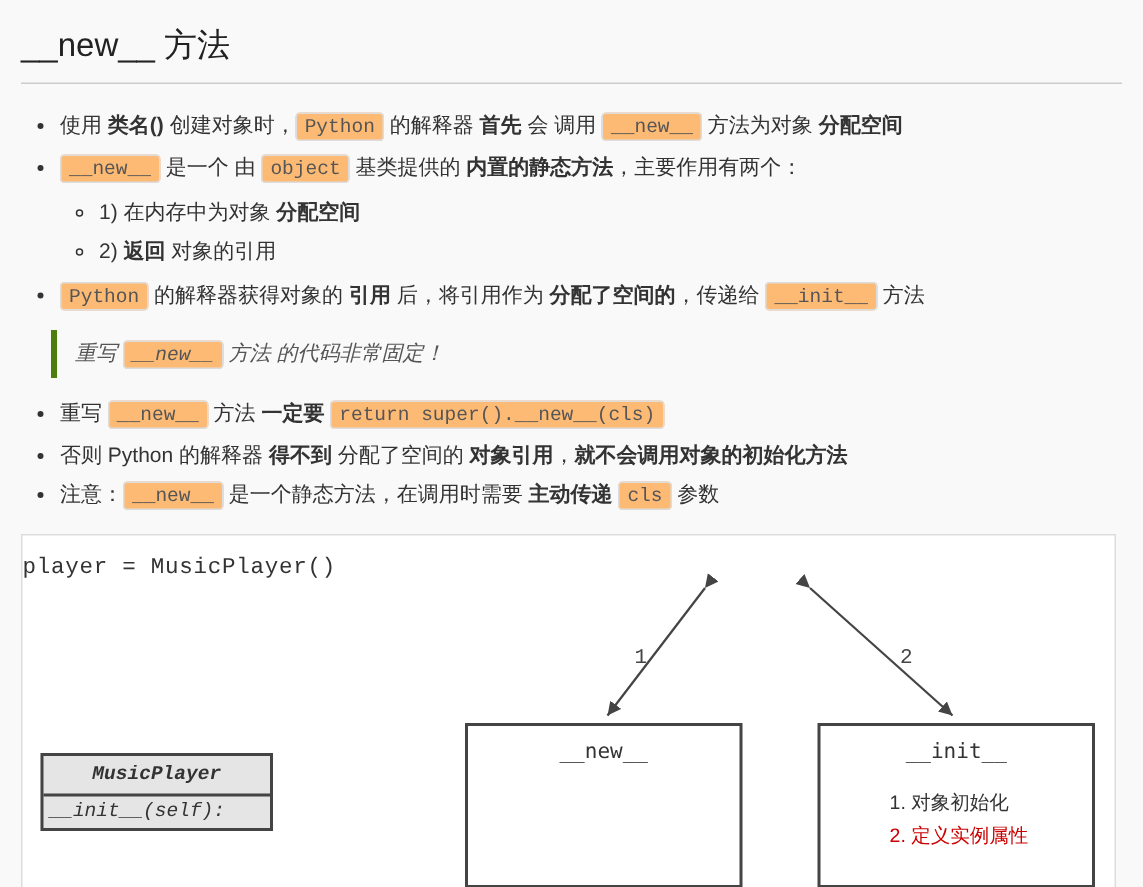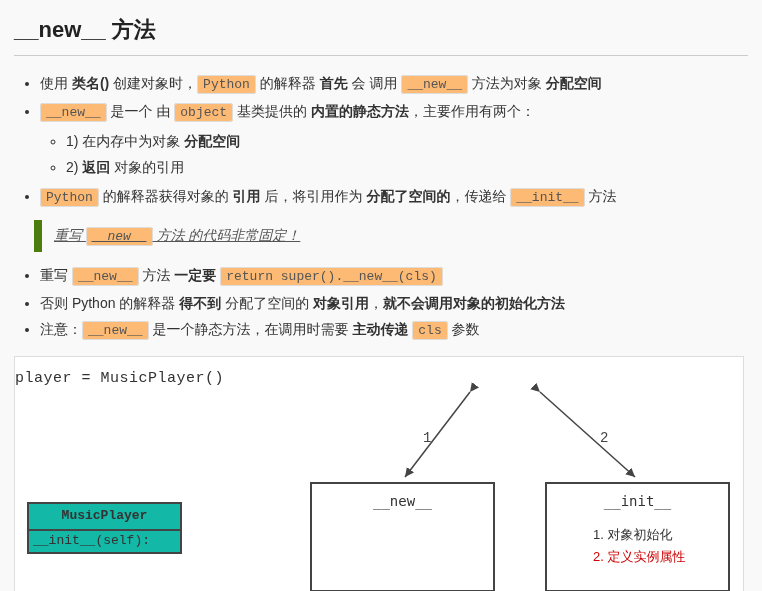--- a/index.html
+++ b/index.html
@@ -7,46 +7,45 @@
     font-family: "Microsoft YaHei", "PingFang SC", Arial, sans-serif;
     font-size: 14px;
     line-height: 1.6;
     color: #333;
     background: #f9f9f9;
     padding: 12px 14px;
     width: 762px;
   }
   h1 {
     font-size: 22px;
-    font-weight: bold;
+    font-weight: normal;
     border-bottom: 1px solid #ccc;
     padding-bottom: 8px;
     margin-bottom: 16px;
     color: #222;
   }
   ul { list-style: disc; padding-left: 26px; margin: 8px 0; }
   ul ul { list-style: circle; padding-left: 26px; margin: 6px 0; }
   li { margin: 4px 0; color: #333; }
   b { font-weight: bold; }
   code {
     font-family: Consolas, "Courier New", monospace;
     background: #fdba74;
     border: 1px solid #ddd;
     border-radius: 3px;
     padding: 1px 5px;
     font-size: 13px;
     color: #555;
   }
   blockquote {
-    border-left: 8px solid #4d7c0f;
+    border-left: 4px solid #4d7c0f;
     margin: 12px 0 12px 20px;
     padding: 4px 12px;
     font-style: italic;
     color: #555;
-    text-decoration: underline;
   }
   .diagram {
     background: #fff;
     border: 1px solid #ddd;
     margin-top: 14px;
     position: relative;
     height: 248px;
     width: 730px;
     font-family: Consolas, "Courier New", monospace;
   }
@@ -58,21 +57,22 @@
     font-size: 15px;
     letter-spacing: 0.5px;
   }
   .uml {
     position: absolute;
     left: 12px;
     top: 145px;
     width: 155px;
     border: 2px solid #444;
     font-size: 13px;
-    background: #14b8a6;
+    background: #e5e5e5;
+    font-style: italic;
   }
   .uml-title {
     text-align: center;
     border-bottom: 2px solid #444;
     padding: 2px;
     font-weight: bold;
   }
   .uml-body div { padding: 0 4px; }
   .box {
     position: absolute;

